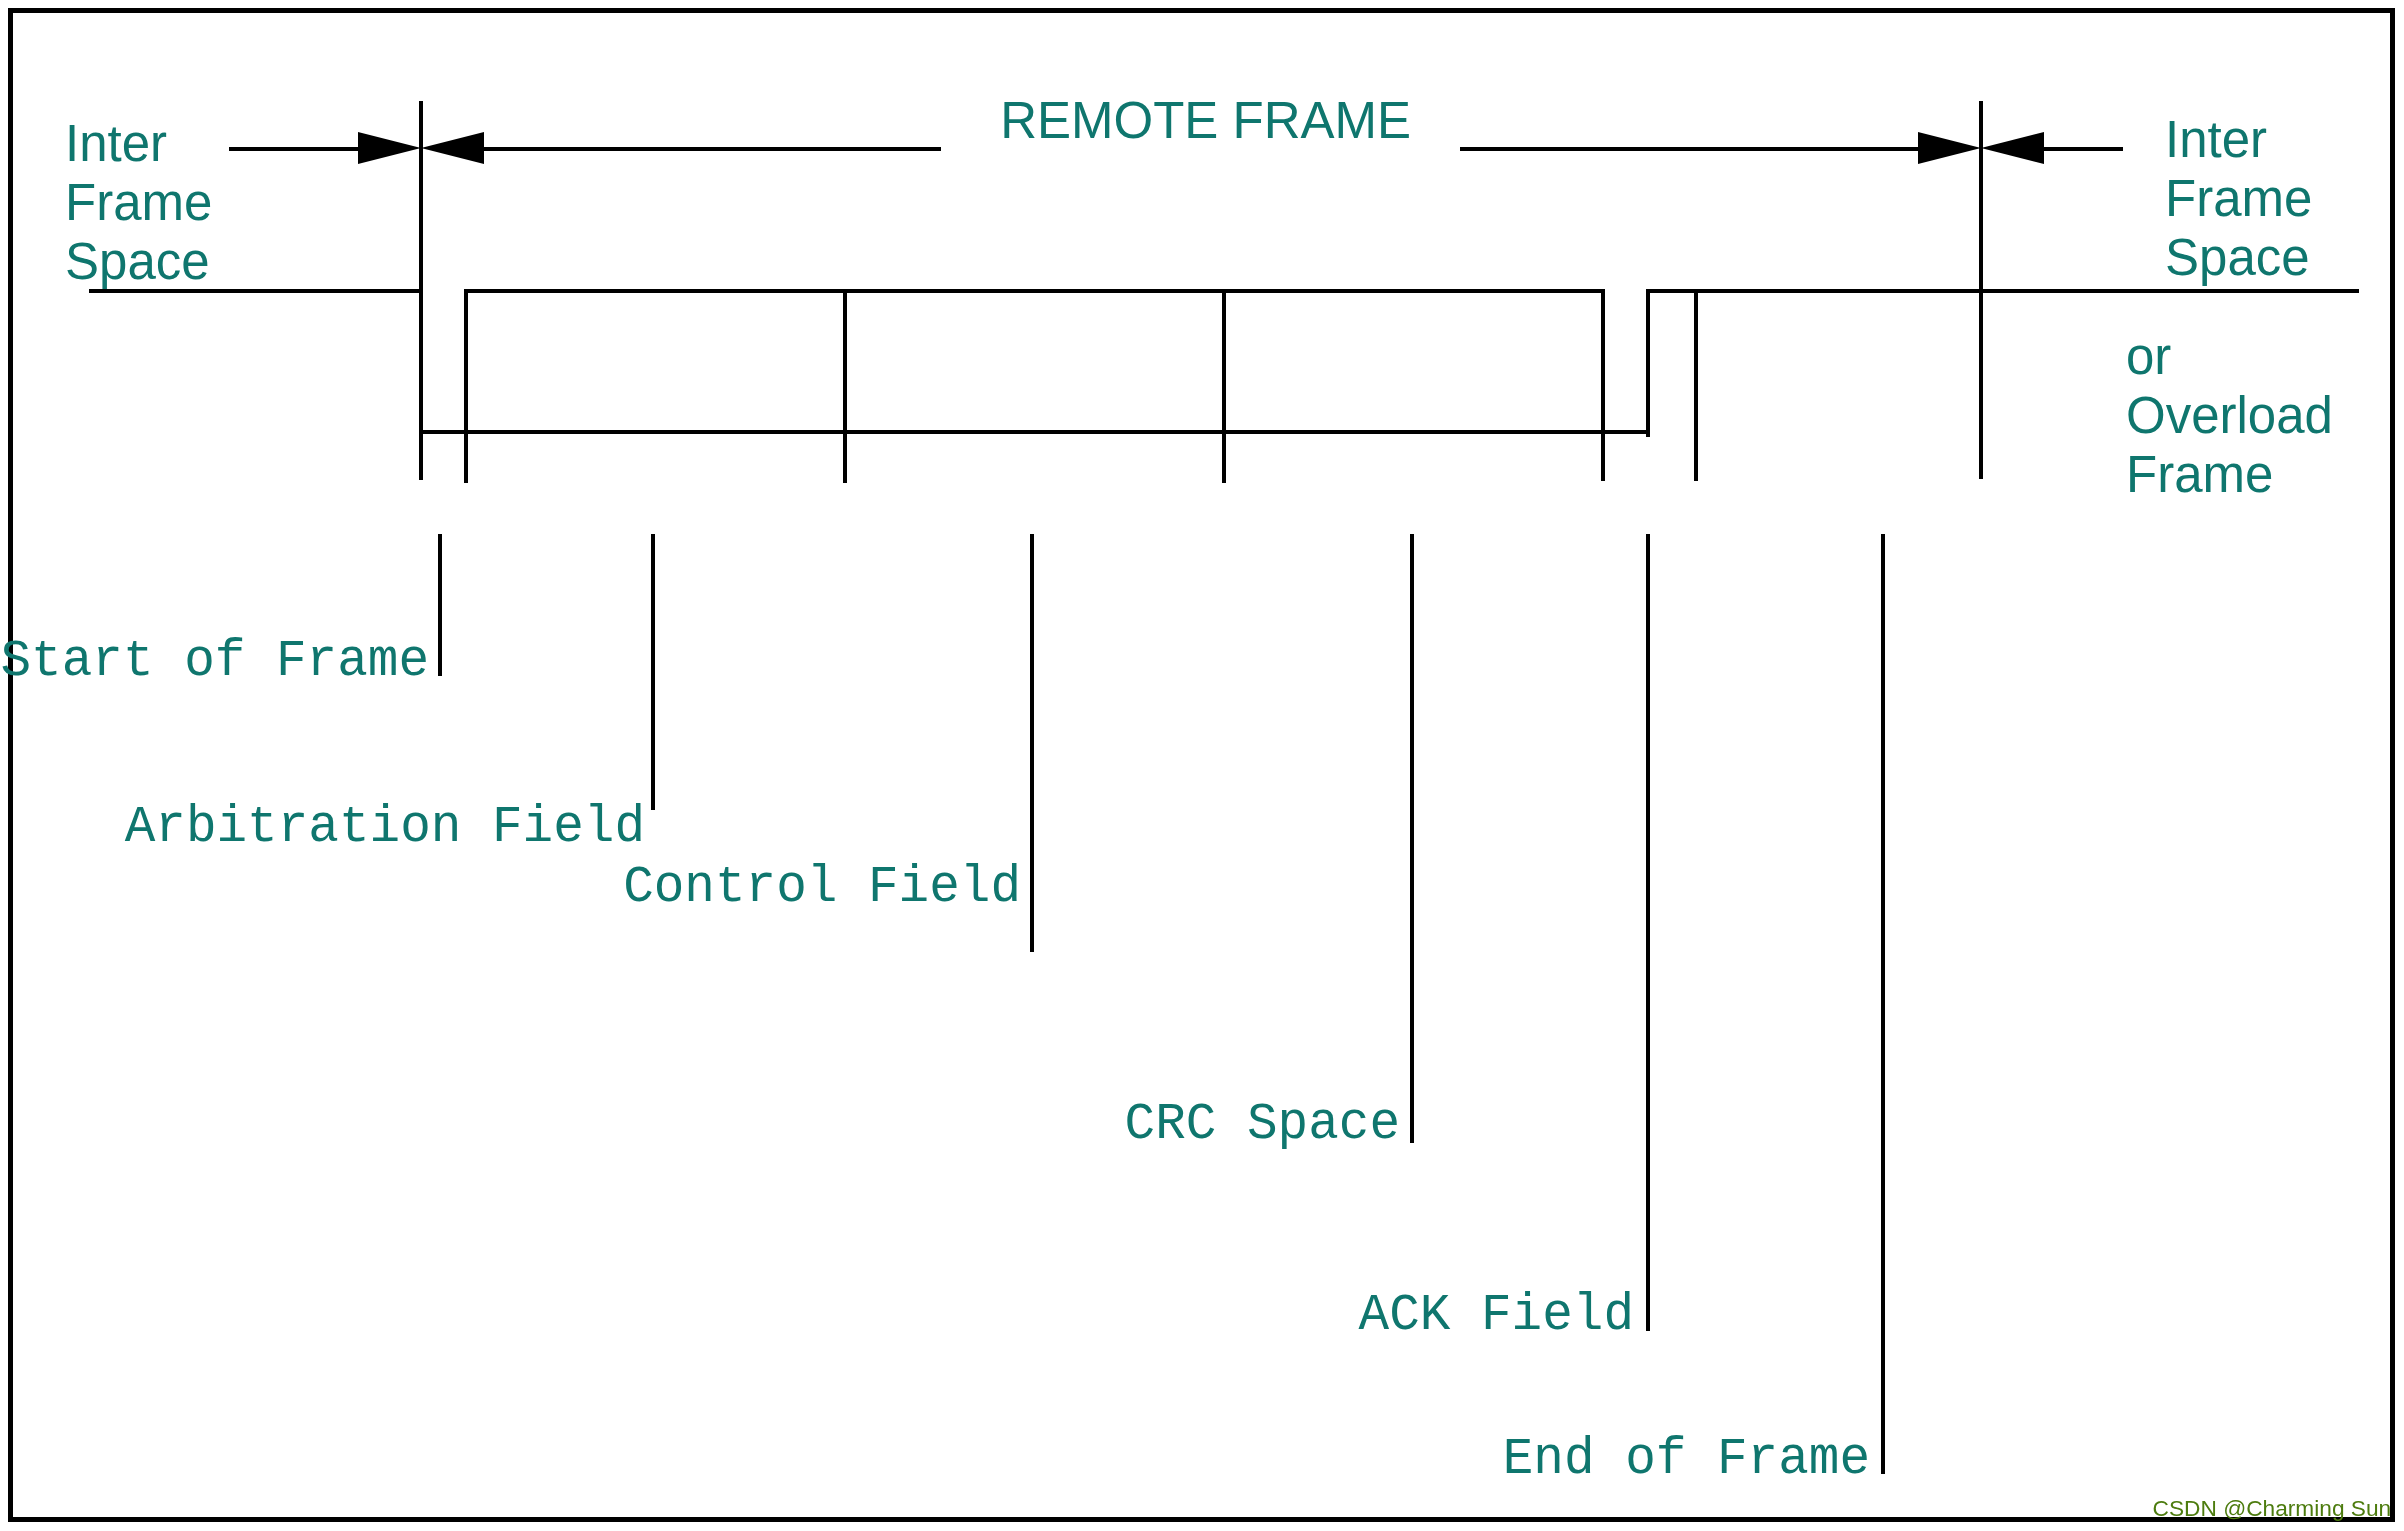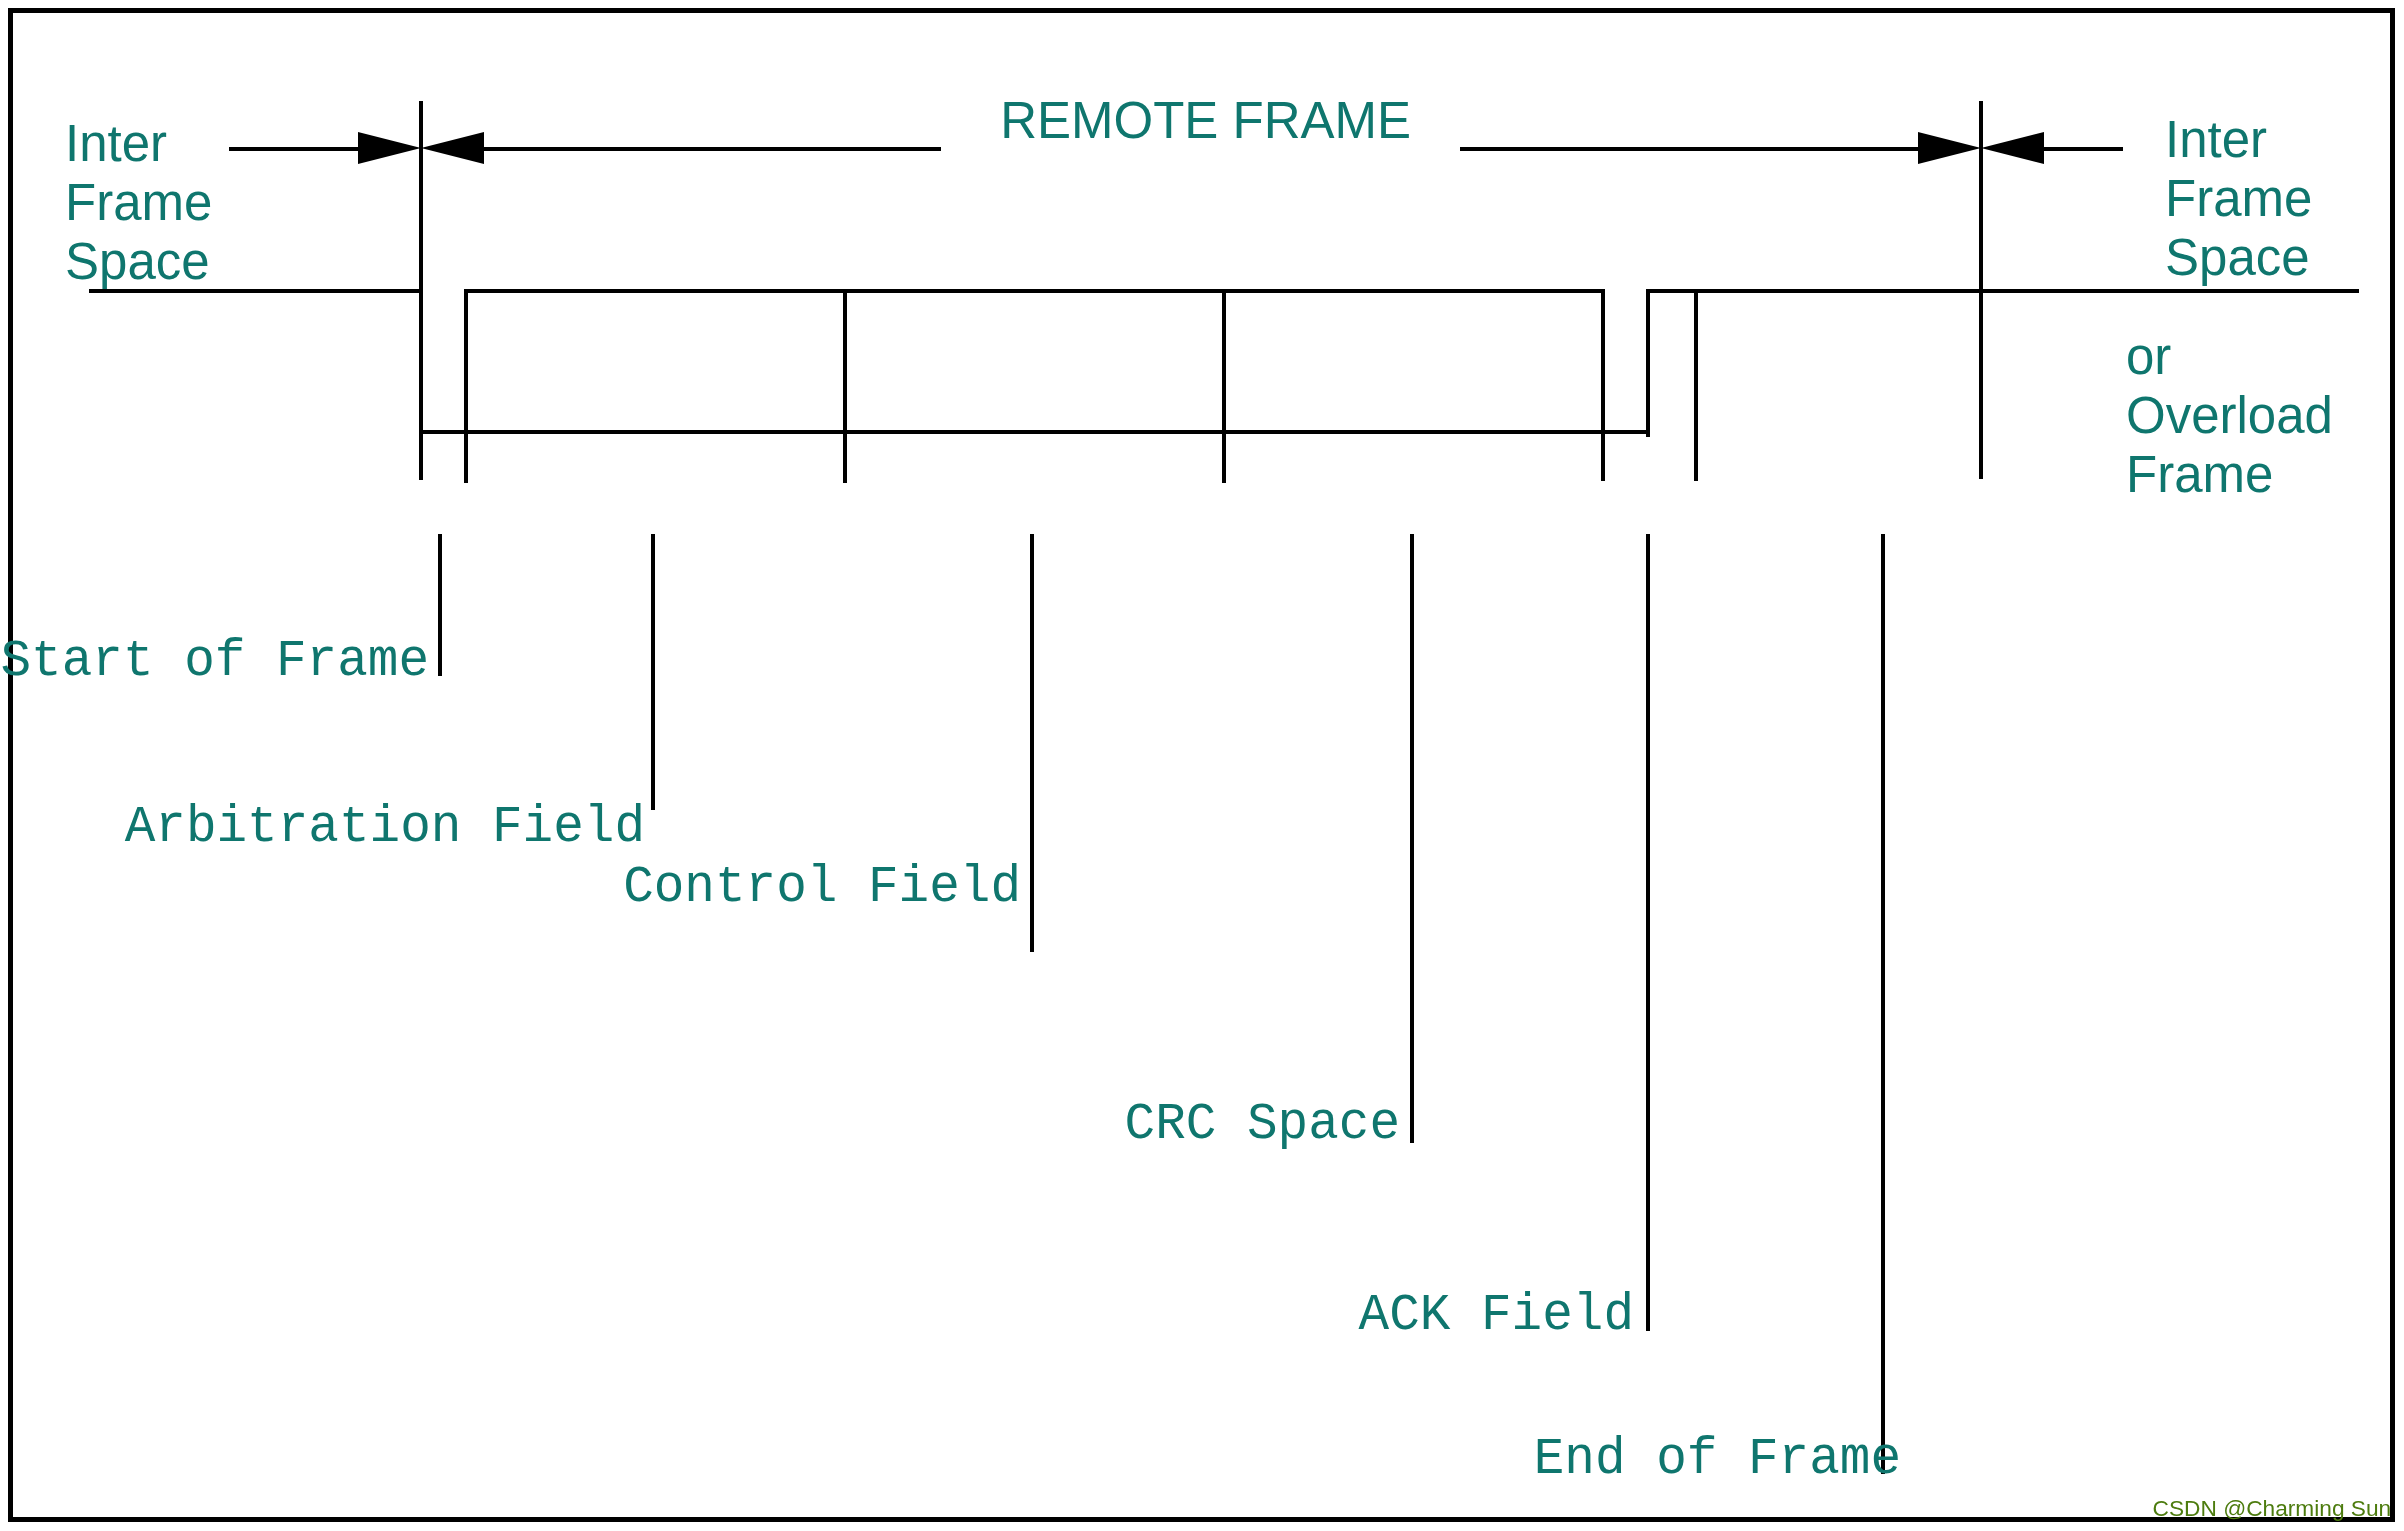--- a/index.html
+++ b/index.html
@@ -92,18 +92,18 @@
   <div class="vline" style="left:1030px;top:534px;width:3.9px;height:418px;"></div>
   <div class="vline" style="left:1410px;top:534px;width:3.9px;height:609px;"></div>
   <div class="vline" style="left:1646px;top:534px;width:3.9px;height:797px;"></div>
   <div class="vline" style="left:1881px;top:534px;width:3.9px;height:940px;"></div>
 
   <div class="txt label-right" style="right:1976px;top:632px;">Start of Frame</div>
   <div class="txt label-right" style="right:1760px;top:766px;margin-top:32px;">Arbitration Field</div>
   <div class="txt label-right" style="right:1384px;top:858px;text-align:center;">Control Field</div>
   <div class="txt label-right" style="right:1005px;top:1095px;">CRC Space</div>
   <div class="txt label-right" style="right:771px;top:1286px;">ACK Field</div>
-  <div class="txt label-right" style="right:504px;top:1430px;">End of Frame</div>
+  <div class="txt label-right" style="right:535px;top:1430px;">End of Frame</div>
 
   <div id="watermark">CSDN @Charming Sun</div>
 
 </div>
 
 
 </body></html>

